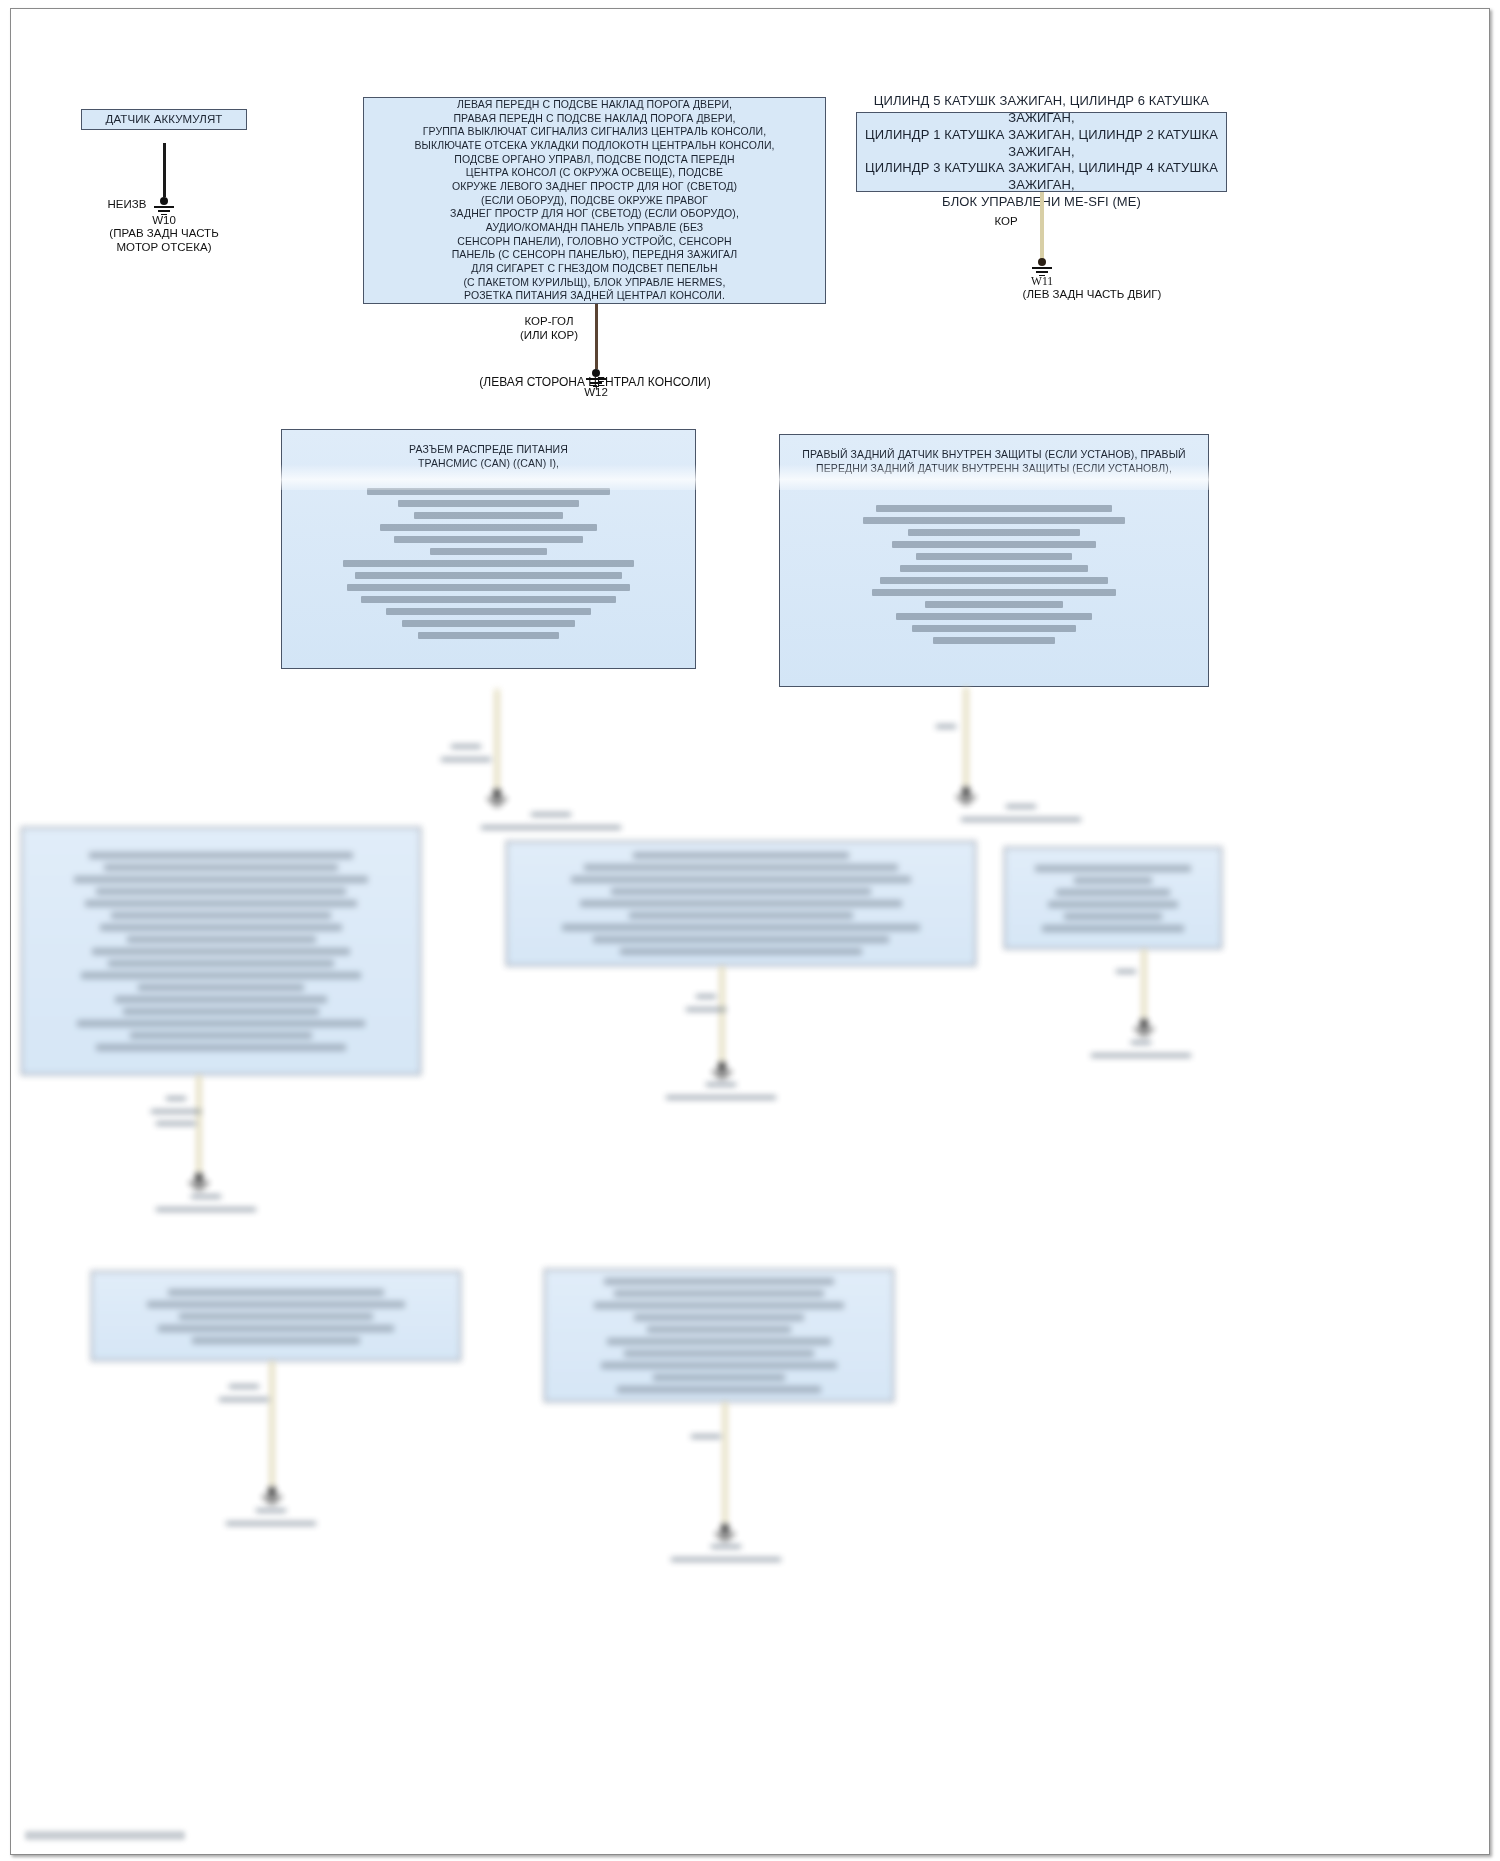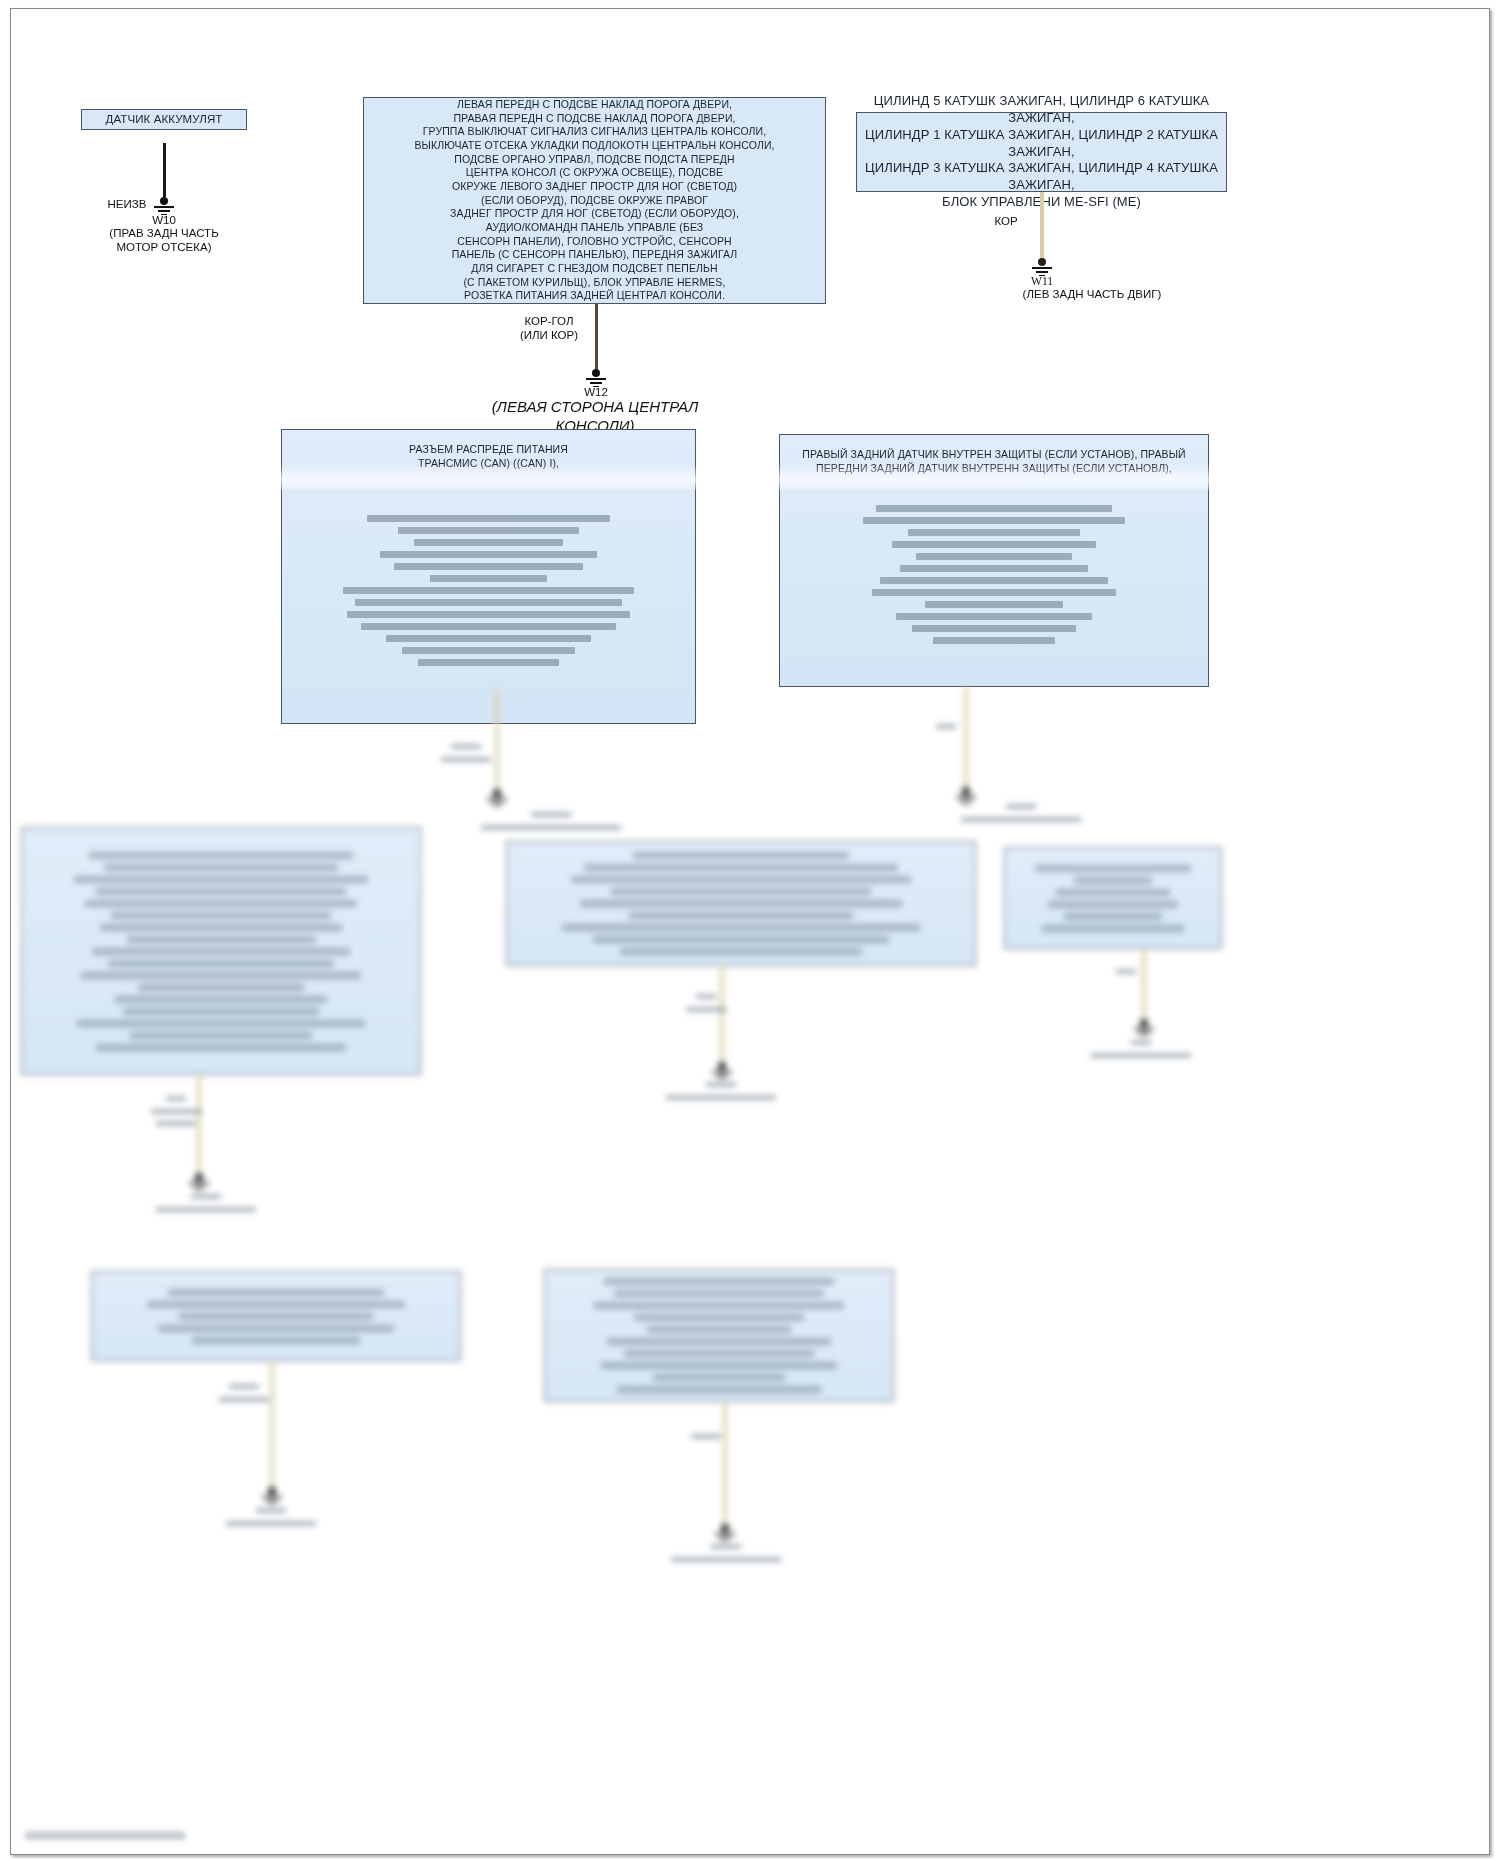--- a/index.html
+++ b/index.html
@@ -110,38 +110,38 @@
     <div class="wire brn" style="left:583.5px;top:295px;height:65px;"></div>
     <div class="lbl" style="left:498px;top:305px;width:80px;font-size:11.5px;">КОР-ГОЛ
 (ИЛИ КОР)</div>
     <div class="gnd" style="left:572px;top:360px;">
       <div class="dot"></div>
         <div class="b1"></div>
         <div class="b2"></div>
         <div class="b3"></div>
     </div>
     <div class="lbl" style="left:545px;top:376px;width:80px;font-size:11.5px;">W12</div>
-    <div class="lbl" style="left:464px;top:389px;width:240px;font-size:15px;font-style:italic;">(ЛЕВАЯ СТОРОНА ЦЕНТРАЛ КОНСОЛИ)</div>
+    <div class="lbl" style="left:464px;top:366px;width:240px;font-size:12px;">(ЛЕВАЯ СТОРОНА ЦЕНТРАЛ КОНСОЛИ)</div>
 
     <div class="box" style="left:845px;top:103px;width:371px;height:80px;font-size:13px;">ЦИЛИНД 5 КАТУШК ЗАЖИГАН, ЦИЛИНДР 6 КАТУШКА ЗАЖИГАН,
 ЦИЛИНДР 1 КАТУШКА ЗАЖИГАН, ЦИЛИНДР 2 КАТУШКА ЗАЖИГАН,
 ЦИЛИНДР 3 КАТУШКА ЗАЖИГАН, ЦИЛИНДР 4 КАТУШКА ЗАЖИГАН,
 БЛОК УПРАВЛЕНИ ME-SFI (ME)</div>
     <div class="wire tan" style="left:1029px;top:183px;height:67px;"></div>
     <div class="lbl" style="left:970px;top:205px;width:50px;font-size:11.5px;">КОР</div>
     <div class="gnd gnd tanc" style="left:1018px;top:249px;">
       <div class="dot"></div>
         <div class="b1"></div>
         <div class="b2"></div>
         <div class="b3"></div>
     </div>
     <div class="lbl" style="left:991px;top:265px;width:80px;font-size:11.5px;font-family:Liberation Serif, serif;">W11</div>
     <div class="lbl" style="left:990px;top:278px;width:182px;font-size:11.5px;">(ЛЕВ ЗАДН ЧАСТЬ ДВИГ)</div>
 
-    <div class="box grad" style="left:270px;top:420px;width:415px;height:295px;font-size:10.5px;align-items:flex-start;padding-top:13px;">
+    <div class="box grad" style="left:270px;top:420px;width:415px;height:240px;font-size:10.5px;align-items:flex-start;padding-top:13px;">
       <span style="display:block;width:100%;">РАЗЪЕМ РАСПРЕДЕ ПИТАНИЯ
 ТРАНСМИС (CAN) ((CAN) I),</span>
       <div class="ghostlines" style="top:36px;height:calc(100% - 44px);">
         <div class="gl" style="width:62%"></div><div class="gl" style="width:46%"></div>
         <div class="gl" style="width:38%"></div><div class="gl" style="width:55%"></div>
         <div class="gl" style="width:48%"></div><div class="gl" style="width:30%"></div>
         <div class="gl" style="width:74%"></div><div class="gl" style="width:68%"></div>
         <div class="gl" style="width:72%"></div><div class="gl" style="width:65%"></div>
         <div class="gl" style="width:52%"></div><div class="gl" style="width:44%"></div>
         <div class="gl" style="width:36%"></div>

